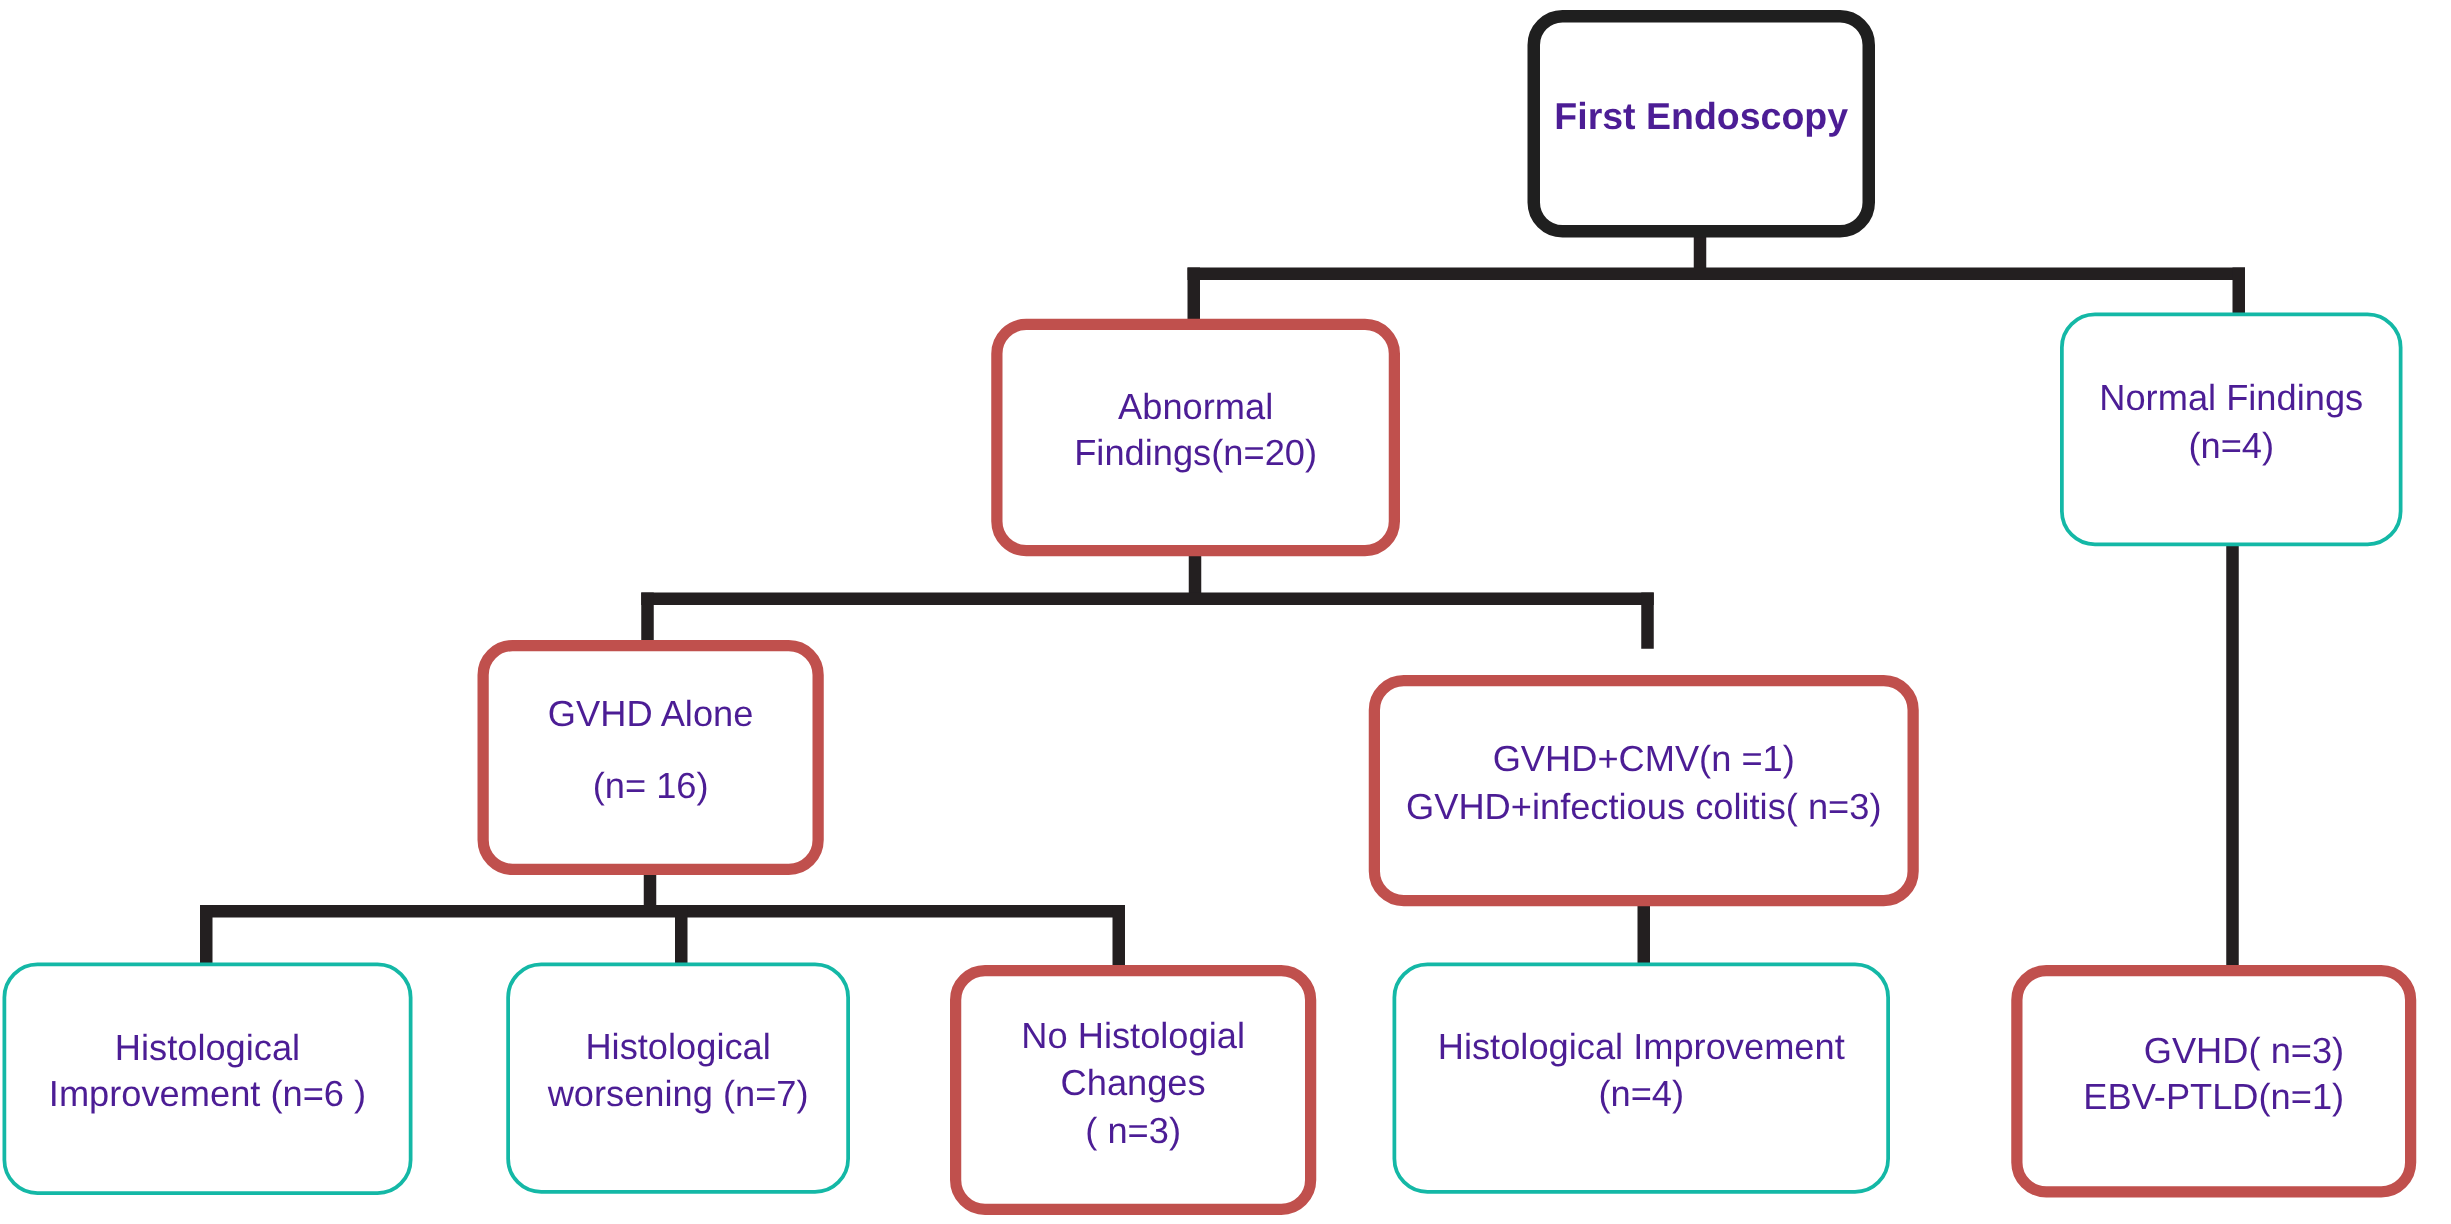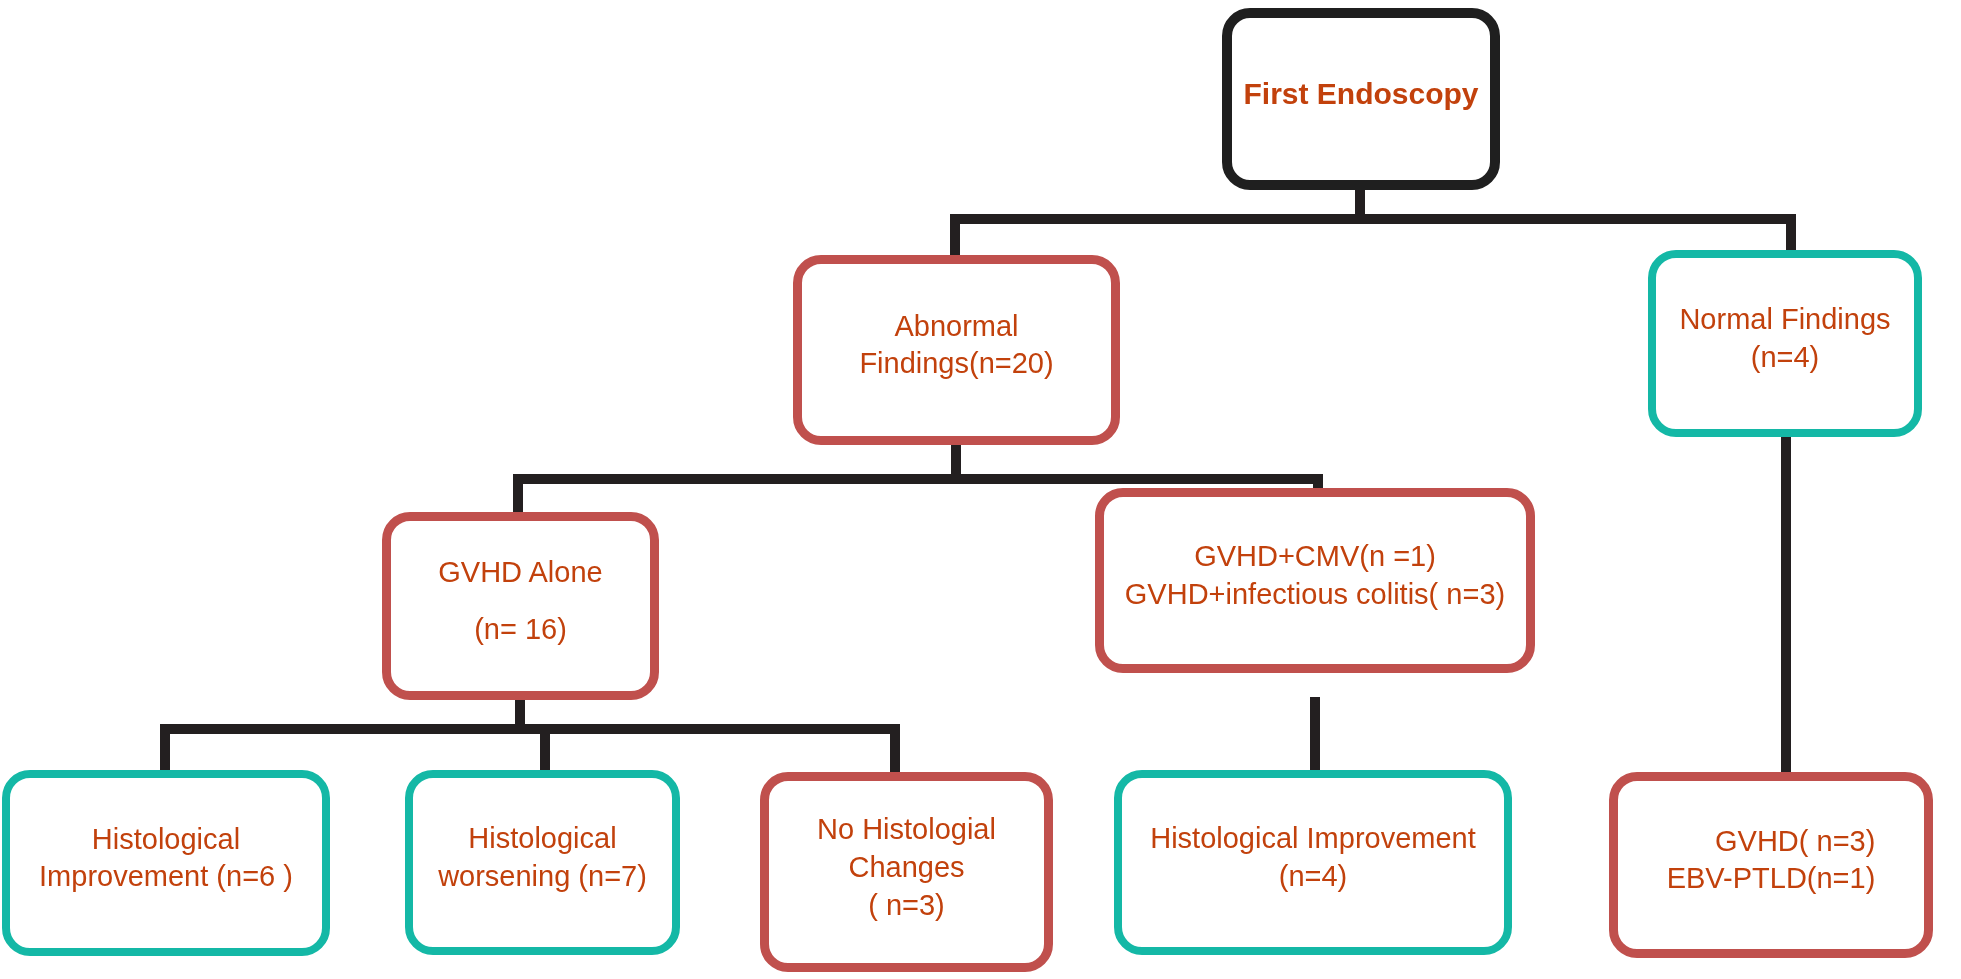--- a/index.html
+++ b/index.html
@@ -29,33 +29,33 @@
     align-items: center;
     justify-content: center;
     text-align: center;
     border-radius: 28px;
     padding: 6px 10px 16px 10px;
   }
   .node .label {
     white-space: pre-line;
     font-size: 29px;
     line-height: 1.28;
-    color: #c2410c;
+    color: #4c1d95;
   }
   .border-black { border: 10px solid #1f1f1f; }
   .border-red   { border: 9px solid #c0504d; }
-  .border-green { border: 8px solid #14b8a6; }
+  .border-green { border: 3px solid #14b8a6; }
 
   #b1  { left: 1222px; top: 8px;   width: 278px; height: 182px; }
   #b1 .label { font-weight: 700; font-size: 30px; }
   #b2  { left: 793px;  top: 255px; width: 327px; height: 190px; }
   #b3  { left: 1648px; top: 250px; width: 274px; height: 187px; }
   #b4  { left: 382px;  top: 512px; width: 277px; height: 188px; }
   #b4 .label { line-height: 1.95; text-align: center; }
-  #b5  { left: 1095px; top: 488px; width: 440px; height: 185px; }
+  #b5  { left: 1095px; top: 540px; width: 440px; height: 185px; }
   #b6  { left: 2px;    top: 770px; width: 328px; height: 186px; }
   #b7  { left: 405px;  top: 770px; width: 275px; height: 185px; }
   #b8  { left: 760px;  top: 772px; width: 293px; height: 200px; }
   #b8 .label { line-height: 1.32; }
   #b9  { left: 1114px; top: 770px; width: 398px; height: 185px; }
   #b10 { left: 1609px; top: 772px; width: 324px; height: 186px; text-align: right; }
 
   
   #v1  { left: 1355px; top: 188px; width: 10px;  height: 36px; }
   #h1  { left: 950px;  top: 214px; width: 846px; height: 10px; }

